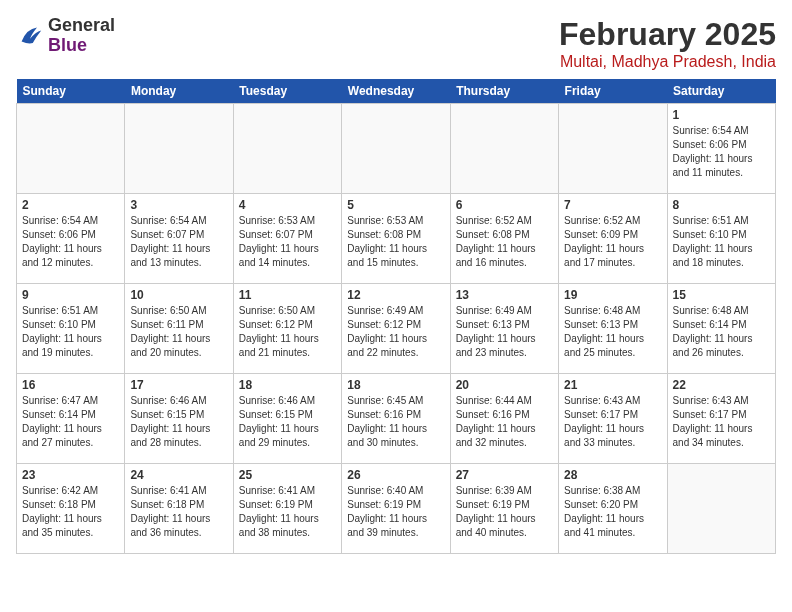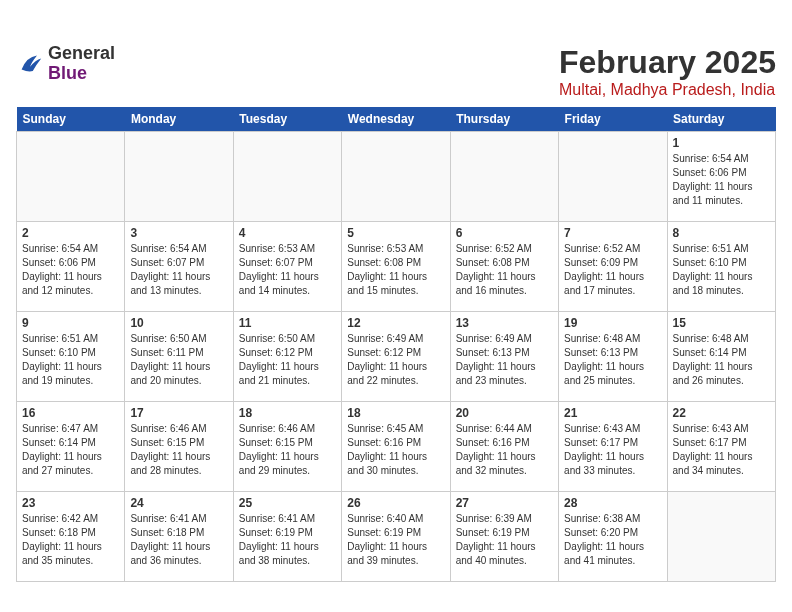--- a/index.html
+++ b/index.html
@@ -8,40 +8,39 @@
       background: #fff;
       width: 792px;
       min-height: 612px;
       padding: 16px;
     }
     .header-area {
       display: flex;
       justify-content: space-between;
       align-items: flex-start;
       margin-bottom: 8px;
-      margin-top: 28px;
     }
     .logo {
       display: flex;
       align-items: center;
       gap: 4px;
     }
     .logo-text {
       font-size: 18px;
       font-weight: bold;
       line-height: 1.1;
     }
     .logo-general { color: #333; }
     .logo-blue { color: #701a75; }
     .logo-bird {
       width: 28px;
       height: 28px;
     }
     .title-area {
-      text-align: left;
+      text-align: right;
     }
     .month-title {
       font-size: 32px;
       font-weight: bold;
       color: #333;
     }
     .location-title {
       font-size: 16px;
       color: #b91c1c;
     }

